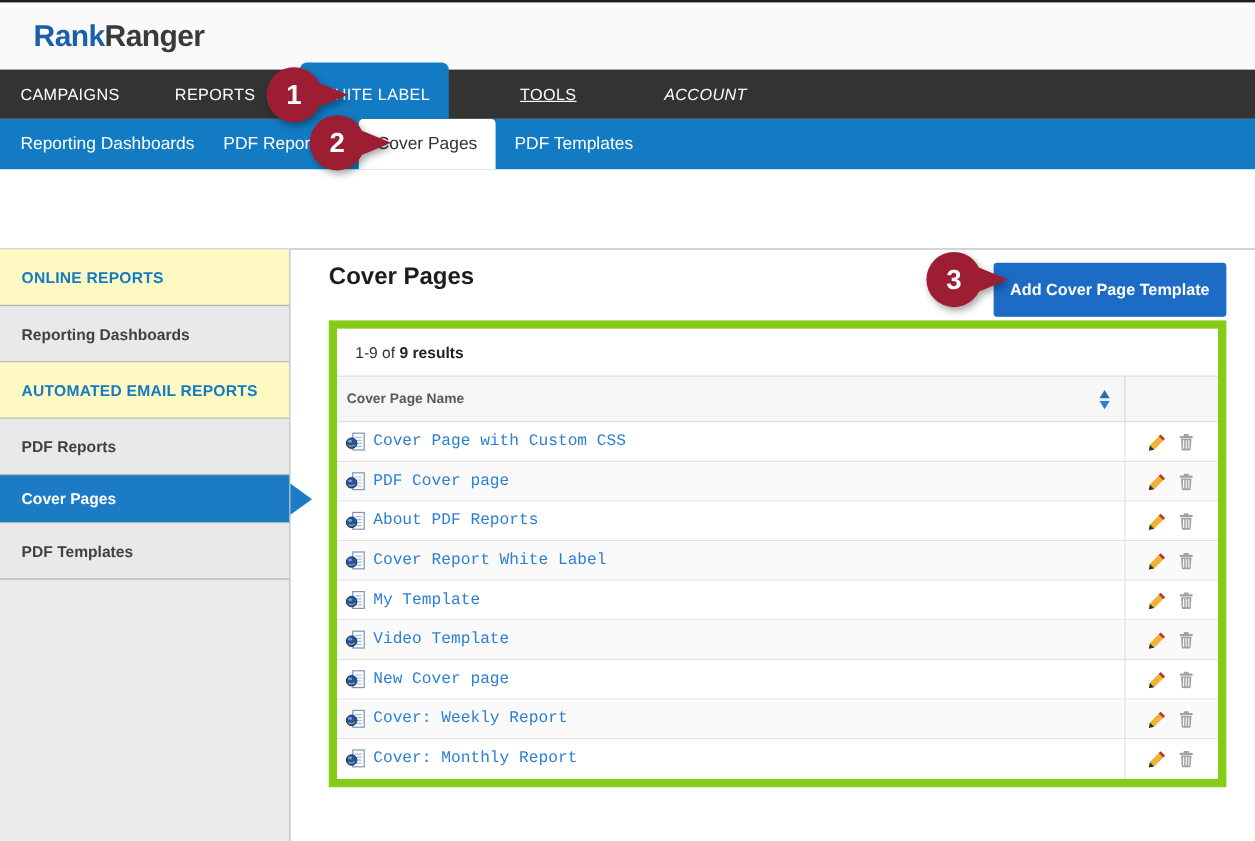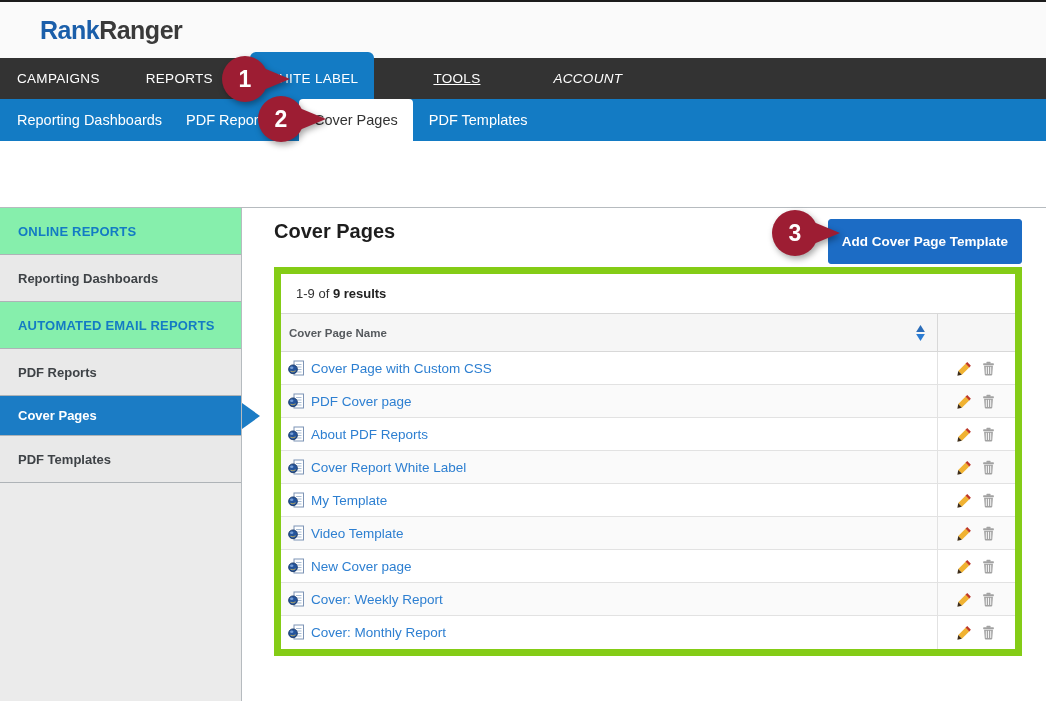--- a/index.html
+++ b/index.html
@@ -11,21 +11,21 @@
     overflow: hidden;
   }
 
   
   .site-header {
     height: 58px;
     border-top: 2px solid #1c1c1c;
     background: #fafafa;
     display: flex;
     align-items: center;
-    padding-left: 40px;
+    padding-left: 28px;
   }
   .logo { font-size: 25px; font-weight: bold; letter-spacing: -0.5px; cursor: pointer; }
   .logo .rank { color: var(--logo-blue); }
   .logo .ranger { color: var(--logo-dark); }
 
   
   .top-nav {
     height: 41px;
     background: var(--nav-dark);
     display: flex;
@@ -104,21 +104,21 @@
     padding-left: 18px;
     font-size: 13px;
     font-weight: bold;
     color: #3e4246;
     background: #e9e9e9;
     border-bottom: 1px solid #aeb3b7;
     cursor: pointer;
     position: relative;
   }
   .sidebar .s-item.section-header {
-    background: #86efac;
+    background: #fef9c3;
     color: var(--brand-blue);
     letter-spacing: 0.2px;
     cursor: default;
   }
   .sidebar .s-item.active {
     background: var(--sidebar-active-blue);
     color: #fff;
     height: 40px;
   }
   .sidebar .s-item.active::after {
@@ -186,21 +186,21 @@
     background: #fff;
   }
   .tbody .trow:nth-child(even) { background: #fafafa; }
   .tbody .trow:last-child { border-bottom: none; }
   .td-name {
     flex: 1;
     display: flex; align-items: center; gap: 6px;
     padding-left: 7px;
     overflow: hidden;
   }
-  .td-name a { color: var(--link-blue); font-size: 13.5px; text-decoration: none; cursor: pointer; white-space: nowrap; }
+  .td-name a { color: var(--link-blue); font-size: 13.5px; text-decoration: none; cursor: pointer; white-space: nowrap; font-family: Liberation Mono, monospace; }
   .doc-icon { display: flex; }
   .td-actions {
     width: 78px;
     border-left: 1px solid #e2e2e2;
     display: flex; align-items: center; justify-content: center; gap: 9px;
   }
   .action { display: flex; cursor: pointer; }
 
   
   .callout {

